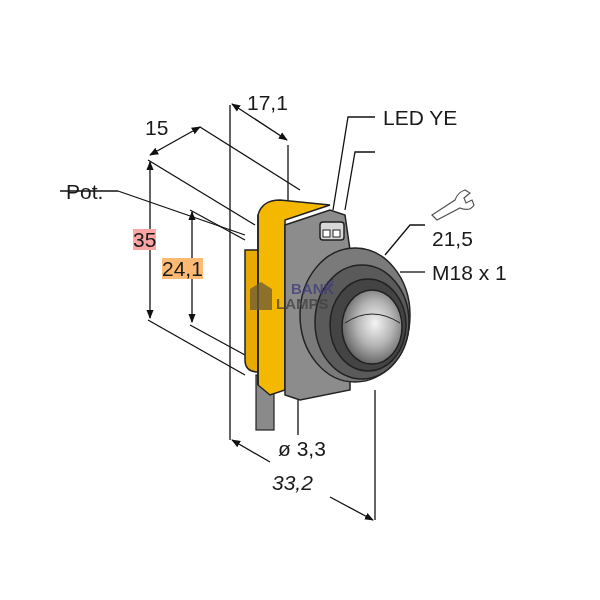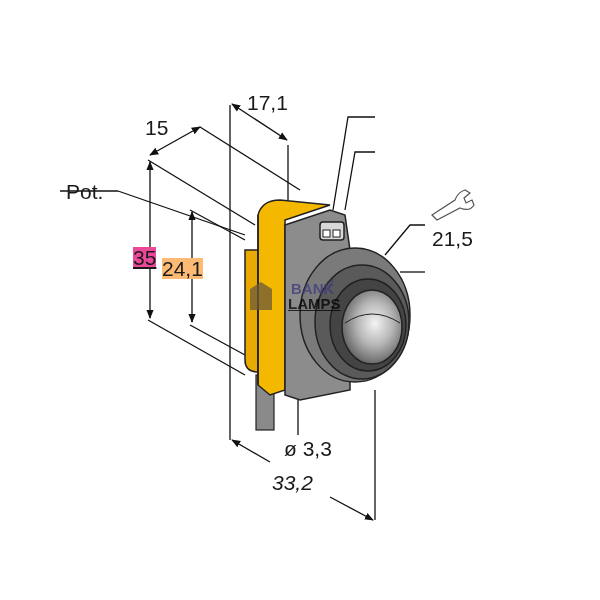--- a/index.html
+++ b/index.html
@@ -84,26 +84,28 @@
       <path d="M345,323 Q372,305 400,323" fill="none" stroke-width="1"></path>
     </g>
 
     <g stroke="#555" stroke-width="1.2" fill="#fff">
       <path d="M432,215 L455,200 Q458,192 465,190 L470,193 L464,198 L466,203 L472,200 L474,205 Q470,212 460,208 L437,220 z"></path>
     </g>
   </svg>
 
   <span class="lbl" style="left:145px;top:117px;">15</span>
   <span class="lbl" style="left:247px;top:92px;">17,1</span>
+  <span class="lbl" style="left:383px;top:107px;">LED YE</span>
   <span class="lbl" style="left:66px;top:181px;">Pot.</span>
-  <span class="lbl" style="left:133px;top:247px;background:#ec4899;text-decoration:underline;">35</span>
+  <span class="lbl" style="left:133px;top:229px;background:#fca5a5;">35</span>
   <span class="lbl" style="left:162px;top:258px;background:#fdba74;">24,1</span>
   <span class="lbl" style="left:432px;top:228px;text-align:center;">21,5</span>
-  <span class="lbl" style="left:284px;top:438px;text-align:right;">ø 3,3</span>
+  <span class="lbl" style="left:432px;top:262px;">M18 x 1</span>
+  <span class="lbl" style="left:278px;top:438px;text-align:right;">ø 3,3</span>
   <span class="lbl" style="left:272px;top:472px;font-style:italic;">33,2</span>
 
   <div style="position:absolute;left:250px;top:282px;opacity:0.75;">
     <div style="position:absolute;left:0;top:0;width:22px;height:28px;background:#6b5a3a;clip-path:polygon(50% 0,100% 25%,100% 100%,0 100%,0 25%);"></div>
     <span style="position:absolute;left:41px;top:-2px;font:bold 15px 'Liberation Sans',sans-serif;color:#3d3a7a;">BANK</span>
     <span style="position:absolute;left:76px;top:-4px;font:9px 'Liberation Sans',sans-serif;color:#3d3a7a;">of</span>
-    <span style="position:absolute;left:38px;top:13px;font:bold 15px 'Liberation Sans',sans-serif;color:#000000;text-decoration:underline;">LAMPS</span>
+    <span style="position:absolute;left:26px;top:13px;font:bold 15px 'Liberation Sans',sans-serif;color:#404040;">LAMPS</span>
   </div>
 </div>
 
 </body></html>

